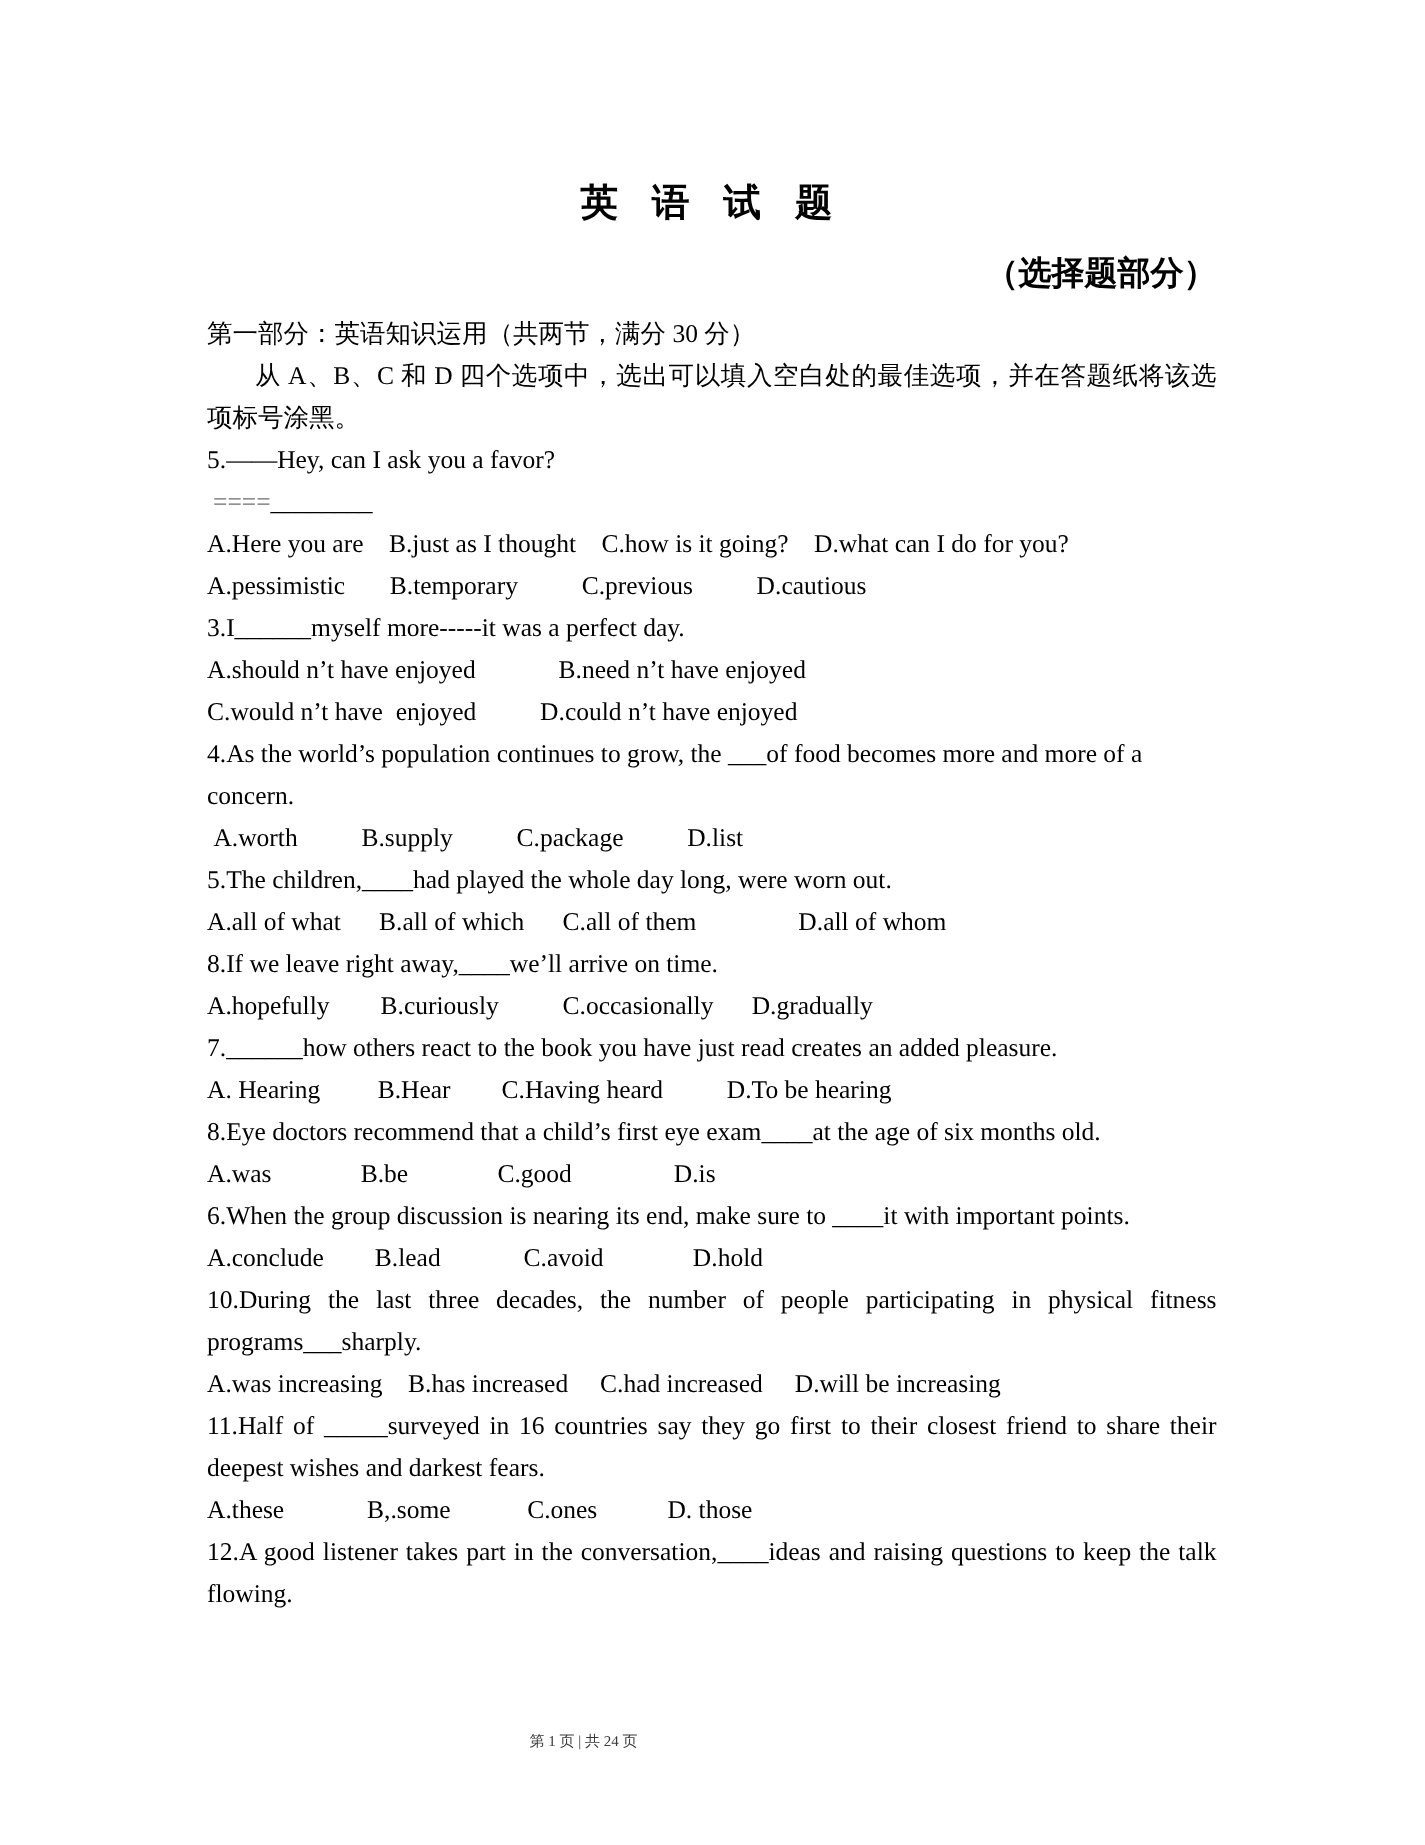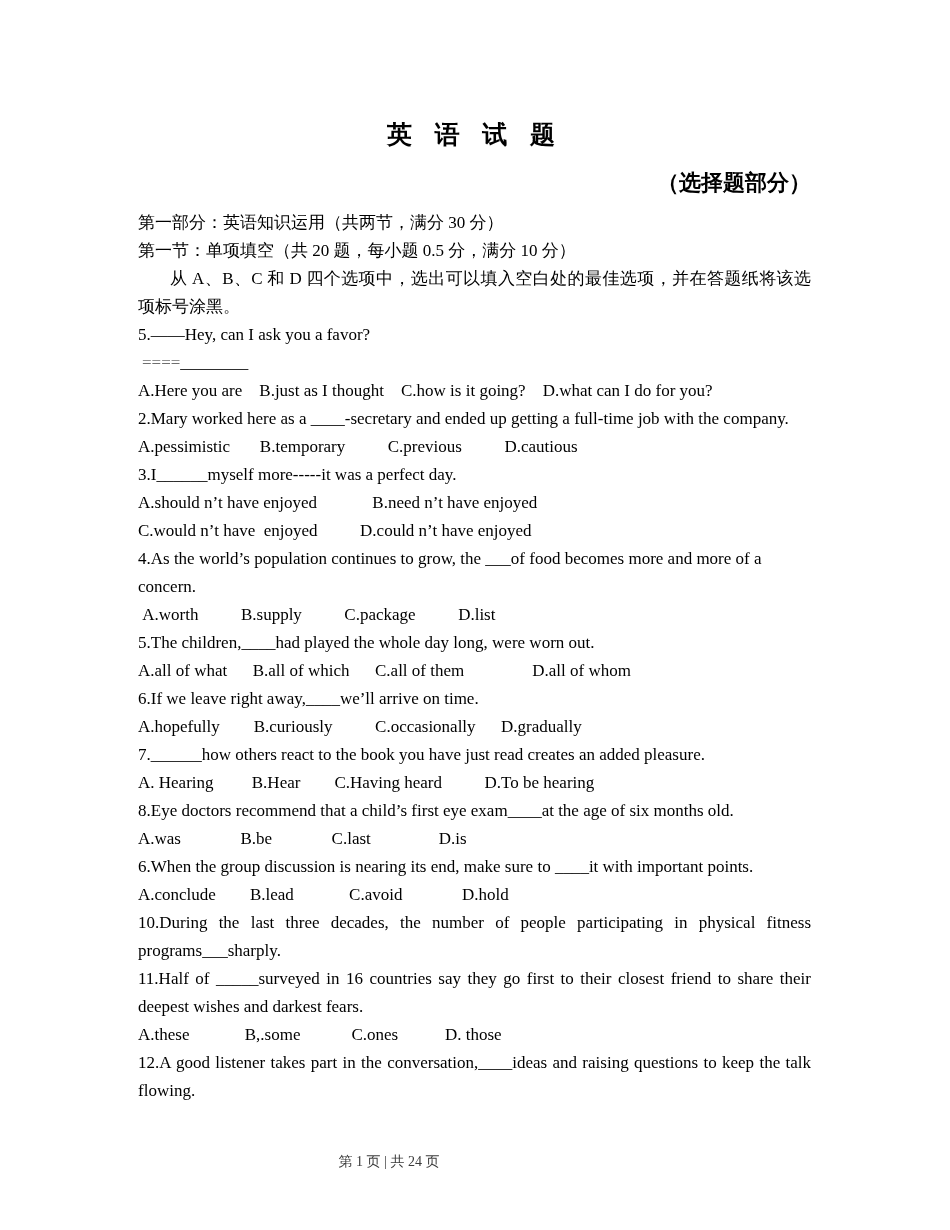--- a/index.html
+++ b/index.html
@@ -65,68 +65,67 @@
   }
   .gray {
     color: #6f6f6f;
   }
   .footer {
     position: absolute;
     left: 0;
     top: 1152px;
     width: 778px;
     text-align: center;
-    font-size: 14px;
+    font-size: 10px;
     line-height: 20px;
     color: #3a3a3a;
   }
 </style>
 </head>
 <body>
 
 <div class="page">
   <div class="content">
 
     <h1 class="doc-title">英 语 试 题</h1>
     <h2 class="doc-subtitle">（选择题部分）</h2>
 
     <p class="line">第一部分：英语知识运用（共两节，满分 30 分）</p>
-    <p class="line">第一节：单项填空（共 20 题，每小题 0.5 分，满分 10 分）</p>
     <p class="line justify indent">从 A、B、C 和 D 四个选项中，选出可以填入空白处的最佳选项，并在答题纸将该选项标号涂黑。</p>
 
     <p class="line">5.——Hey, can I ask you a favor?</p>
     <p class="line pad1"><span class="gray">====</span><span>________</span></p>
     <p class="line">A.Here you are    B.just as I thought    C.how is it going?    D.what can I do for you?</p>
 
-    <p class="line">2.Mary worked here as a ____-secretary and ended up getting a full-time job with the company.</p>
     <p class="line">A.pessimistic       B.temporary          C.previous          D.cautious</p>
 
     <p class="line">3.I______myself more-----it was a perfect day.</p>
     <p class="line">A.should n’t have enjoyed             B.need n’t have enjoyed</p>
     <p class="line">C.would n’t have  enjoyed          D.could n’t have enjoyed</p>
 
     <p class="line">4.As the world’s population continues to grow, the ___of food becomes more and more of a concern.</p>
     <p class="line"> A.worth          B.supply          C.package          D.list</p>
 
     <p class="line">5.The children,____had played the whole day long, were worn out.</p>
     <p class="line">A.all of what      B.all of which      C.all of them                D.all of whom</p>
 
-    <p class="line">6.If we leave right away,____we’ll arrive on time.</p>
+    <p class="line">8.If we leave right away,____we’ll arrive on time.</p>
     <p class="line">A.hopefully        B.curiously          C.occasionally      D.gradually</p>
 
     <p class="line">7.______how others react to the book you have just read creates an added pleasure.</p>
     <p class="line">A. Hearing         B.Hear        C.Having heard          D.To be hearing</p>
 
     <p class="line">8.Eye doctors recommend that a child’s first eye exam____at the age of six months old.</p>
-    <p class="line">A.was              B.be              C.last                D.is</p>
+    <p class="line">A.was              B.be              C.good                D.is</p>
 
     <p class="line">6.When the group discussion is nearing its end, make sure to ____it with important points.</p>
     <p class="line">A.conclude        B.lead             C.avoid              D.hold</p>
 
     <p class="line justify">10.During the last three decades, the number of people participating in physical fitness programs___sharply.</p>
+    <p class="line">A.was increasing    B.has increased     C.had increased     D.will be increasing</p>
 
     <p class="line justify">11.Half of _____surveyed in 16 countries say they go first to their closest friend to share their deepest wishes and darkest fears.</p>
     <p class="line">A.these             B,.some            C.ones           D. those</p>
 
     <p class="line justify">12.A good listener takes part in the conversation,____ideas and raising questions to keep the talk flowing.</p>
 
   </div>
 
   <div class="footer">
     <span>第 1 页 | 共 24 页</span>

